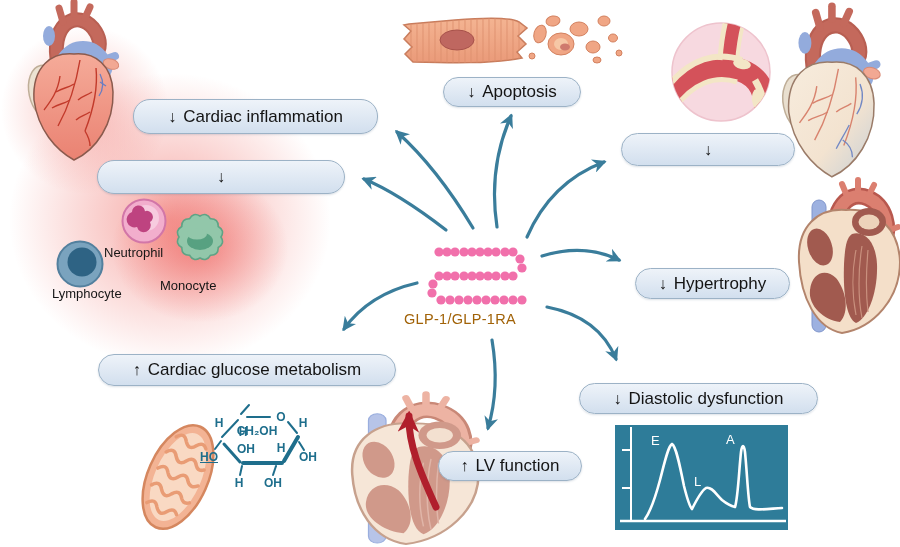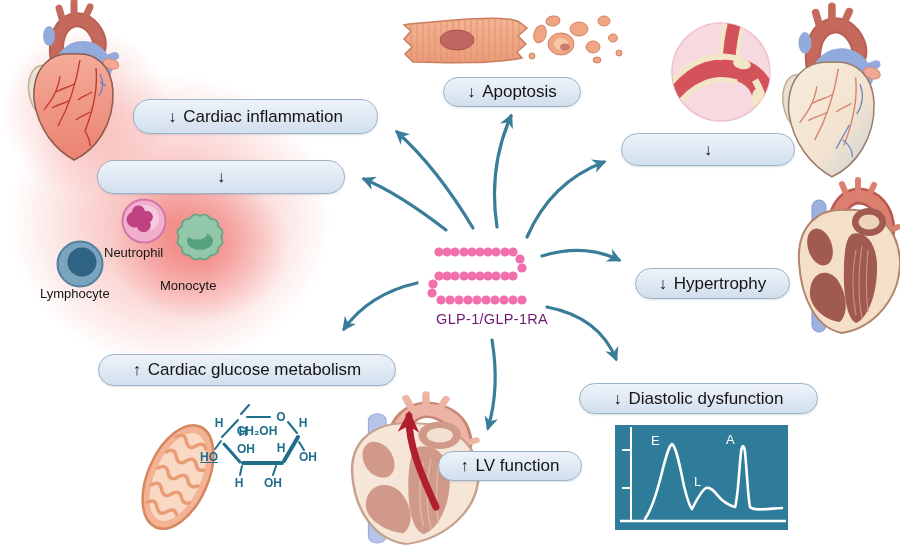--- a/index.html
+++ b/index.html
@@ -22,23 +22,23 @@
   #pill-systemic{left:97px;top:160px;width:246px;height:32px;}
   #pill-apoptosis{left:443px;top:77px;width:136px;height:28px;}
   #pill-ischemic{left:621px;top:133px;width:172px;height:31px;}
   #pill-hypertrophy{left:635px;top:268px;width:153px;height:29px;}
   #pill-diastolic{left:579px;top:383px;width:237px;height:29px;}
   #pill-lv{left:438px;top:451px;width:142px;height:28px;}
   #pill-glucose{left:98px;top:354px;width:296px;height:30px;}
   .cell-label{position:absolute;color:#151515;font-size:13px;}
   #lbl-neutrophil{left:104px;top:245px;width:80px;}
   #lbl-monocyte{left:160px;top:267px;width:80px;margin-top:11px;}
-  #lbl-lymphocyte{left:40px;top:286px;width:90px;}
-  .glp-label{position:absolute;left:404px;top:311px;width:144px;text-align:right;
-    color:#701a75;font-size:14.5px;letter-spacing:.3px;}
+  #lbl-lymphocyte{left:52px;top:286px;width:90px;}
+  .glp-label{position:absolute;left:404px;top:311px;width:144px;text-align:left;
+    color:#a16207;font-size:14.5px;letter-spacing:.3px;}
   .echo-label{position:absolute;color:#ffffff;font-size:13px;}
   #lbl-e{left:651px;top:433px;}
   #lbl-l{left:694px;top:474px;}
   #lbl-a{left:726px;top:432px;}
   .glu-label{position:absolute;color:#1e6e8c;font-size:12px;font-weight:bold;text-align:center;}
   #glu-ch2oh{left:227px;top:391px;width:60px;margin-top:33px;}
   #glu-o{left:271px;top:410px;width:20px;}
   #glu-h-left{left:209px;top:416px;width:20px;}
   #glu-h-right{left:293px;top:416px;width:20px;}
   #glu-ho{left:194px;top:450px;width:30px;text-decoration:underline;}

